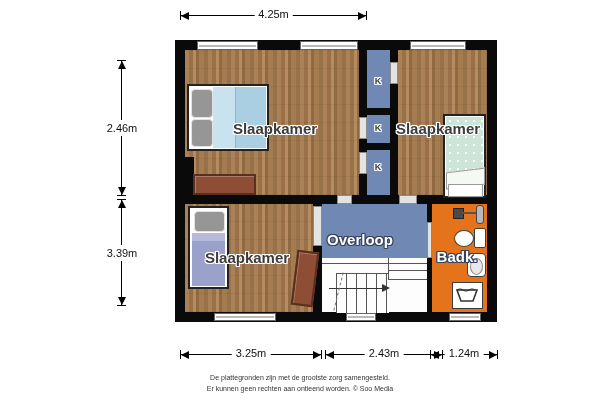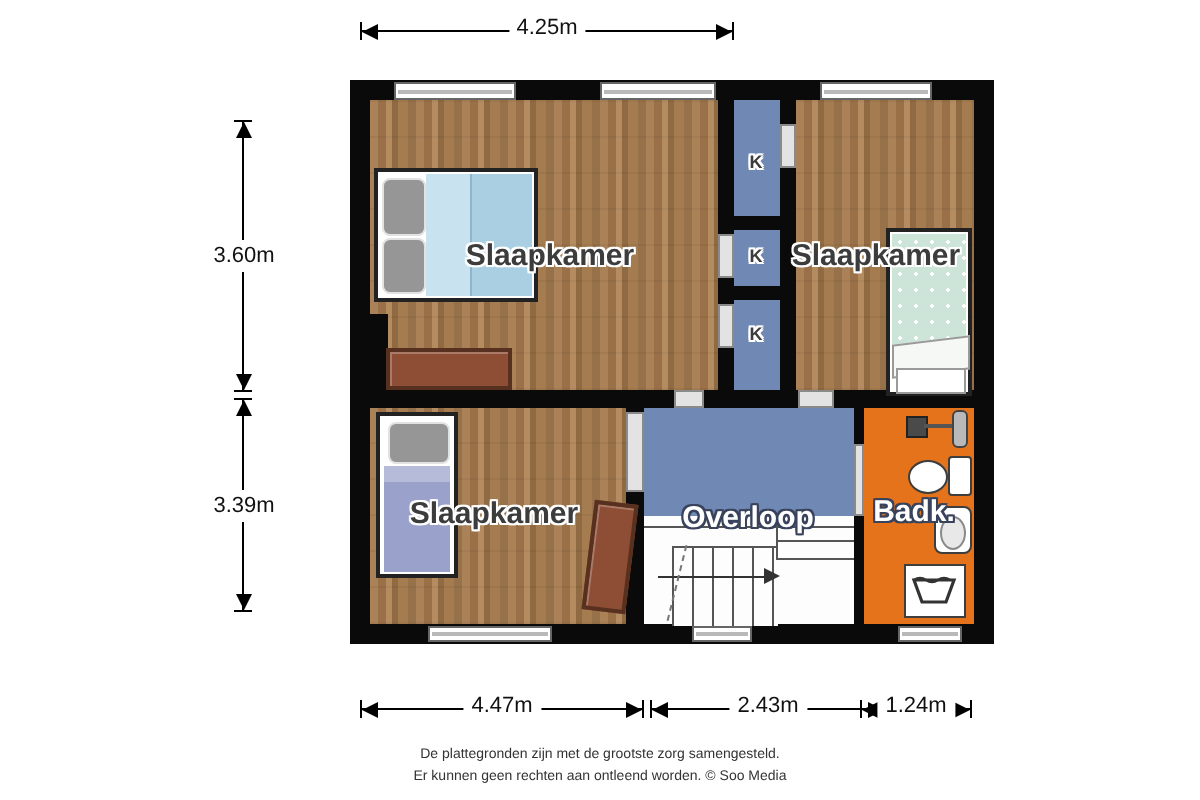--- a/index.html
+++ b/index.html
@@ -73,47 +73,47 @@
       <i class="ah r"></i>
       <i class="tick r"></i>
     <span class="dlabel">4.25m</span>
   </div>
   <div class="abs dim-v" style="left:117px;top:60px;height:136px;">
     <i class="tick t"></i>
       <i class="av t"></i>
       <i class="ln"></i>
       <i class="av b"></i>
       <i class="tick b"></i>
-    <span class="dlabel">3.60m</span>
+    <span class="dlabel">2.46m</span>
   </div>
   <div class="abs dim-v" style="left:117px;top:199px;height:107px;">
     <i class="tick t"></i>
       <i class="av t"></i>
       <i class="ln"></i>
       <i class="av b"></i>
       <i class="tick b"></i>
     <span class="dlabel">3.39m</span>
   </div>
   <div class="abs dim-h" style="left:180px;top:350px;width:142px;">
     <i class="tick l"></i>
       <i class="ah l"></i>
       <i class="ln"></i>
       <i class="ah r"></i>
       <i class="tick r"></i>
-    <span class="dlabel">4.47m</span>
+    <span class="dlabel">3.25m</span>
   </div>
   <div class="abs dim-h" style="left:325px;top:350px;width:118px;">
     <i class="tick l"></i>
       <i class="ah l"></i>
       <i class="ln"></i>
       <i class="ah r"></i>
       <i class="tick r"></i>
     <span class="dlabel">2.43m</span>
   </div>
-  <div class="abs dim-h" style="left:430px;top:350px;width:56px;">
+  <div class="abs dim-h" style="left:430px;top:350px;width:68px;">
     <i class="tick l"></i>
       <i class="ah l"></i>
       <i class="ln"></i>
       <i class="ah r"></i>
       <i class="tick r"></i>
     <span class="dlabel">1.24m</span>
   </div>
 
   <div class="abs wall" style="left:175px;top:40px;width:322px;height:282px;"></div>
 
@@ -183,21 +183,21 @@
   <div class="abs fixture" style="left:452px;top:282px;width:31px;height:27px;">
     <svg width="28" height="22" viewBox="0 0 28 22" style="position:absolute;left:0;top:1px;">
       <path d="M4 6 L24 6 L20 17 L8 17 Z" fill="none" stroke="#333" stroke-width="1.6"></path>
       <path d="M4 6 Q7 4 10 6 Q13 8 16 6 Q19 4 22 6" fill="none" stroke="#333" stroke-width="1.2"></path>
     </svg>
   </div>
 
   <div class="abs room-label" style="left:275px;top:128px;">Slaapkamer</div>
   <div class="abs room-label" style="left:438px;top:128px;">Slaapkamer</div>
   <div class="abs room-label" style="left:247px;top:257px;">Slaapkamer</div>
-  <div class="abs room-label light" style="left:374px;top:239px;margin-top:20px;">Overloop</div>
+  <div class="abs room-label light" style="left:360px;top:239px;">Overloop</div>
   <div class="abs room-label light" style="left:457px;top:256px;">Badk.</div>
   <div class="abs room-label k-label" style="left:378px;top:81px;">K</div>
   <div class="abs room-label k-label" style="left:378px;top:128px;">K</div>
   <div class="abs room-label k-label" style="left:378px;top:167px;">K</div>
 
   <div class="abs footer" style="left:0;top:372px;">
     <div>De plattegronden zijn met de grootste zorg samengesteld.</div>
     <div>Er kunnen geen rechten aan ontleend worden. © Soo Media</div>
   </div>
 

